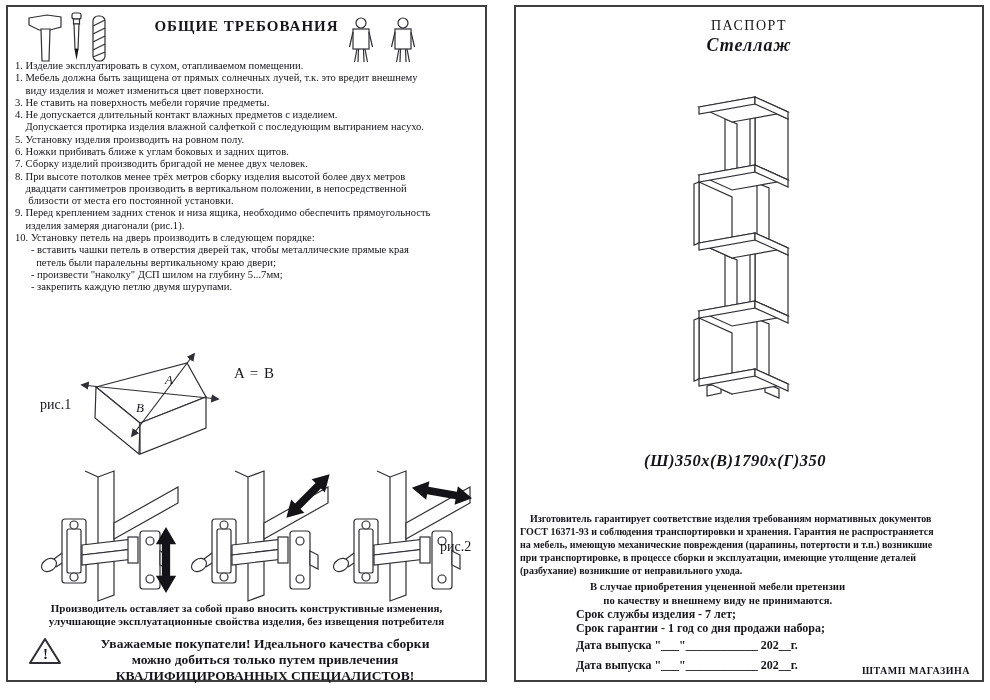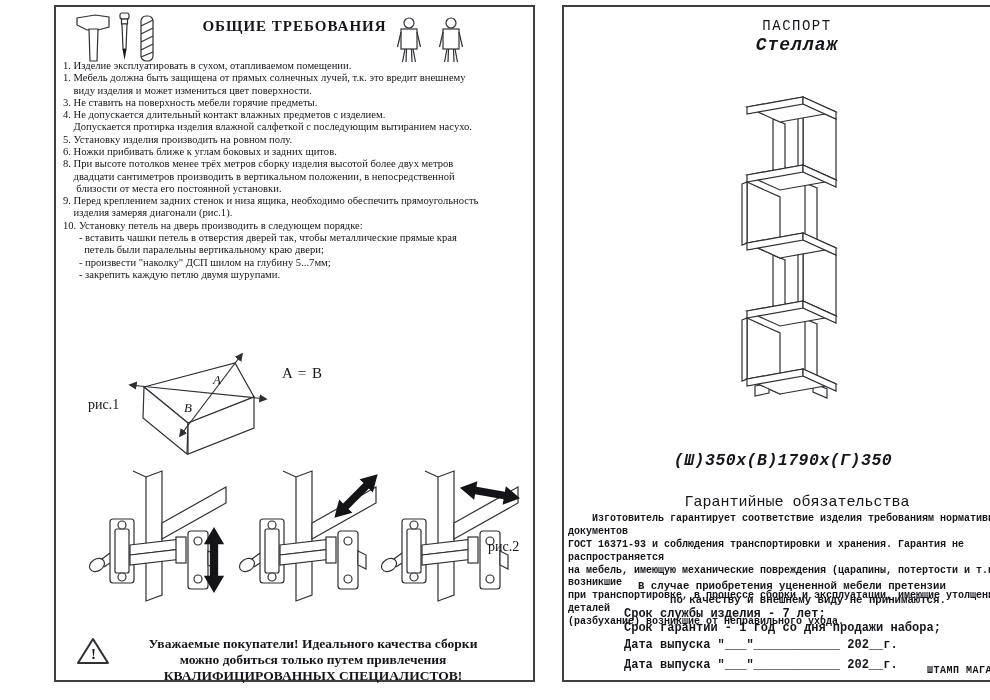--- a/index.html
+++ b/index.html
@@ -1,19 +1,19 @@
 <!DOCTYPE html>
 <html><head>
 <meta charset="utf-8">
 <style>
   html,body{margin:0;padding:0;background:#fff;}
   body{width:990px;height:700px;position:relative;font-family:"Liberation Serif",serif;color:#15151c;overflow:hidden;}
-  .panel{position:absolute;top:5px;height:677px;border:2px solid #3f3f3f;background:#fff;box-sizing:border-box;margin-left:48px;}
+  .panel{position:absolute;top:5px;height:677px;border:2px solid #3f3f3f;background:#fff;box-sizing:border-box;}
   #left-panel{left:6px;width:481px;}
-  #right-panel{left:514px;width:470px;font-family:Liberation Mono, monospace;}
+  #right-panel{left:514px;width:470px;}
   .abs{position:absolute;}
   .pre{white-space:pre-wrap;}
   .preline{white-space:pre-line;}
   .center{text-align:center;width:100%;left:0;}
   
   .l-title{top:11px;font-weight:bold;font-size:15px;letter-spacing:1px;}
   .req-list{left:7px;top:53px;width:468px;font-weight:normal;font-size:10.6px;line-height:1.16;}
   .fig-caption{font-size:14px;}
   .formula{font-size:15px;letter-spacing:1px;}
   .manufacturer-note{top:595px;font-weight:bold;font-size:11px;line-height:1.18;}
@@ -89,20 +89,21 @@
 
   <div class="abs req-list">
     <div class="pre">1. Изделие эксплуатировать в сухом, отапливаемом помещении.</div>
     <div class="pre">1. Мебель должна быть защищена от прямых солнечных лучей, т.к. это вредит внешнему
     виду изделия и может измениться цвет поверхности.</div>
     <div class="pre">3. Не ставить на поверхность мебели горячие предметы.</div>
     <div class="pre">4. Не допускается длительный контакт влажных предметов с изделием.
     Допускается протирка изделия влажной салфеткой с последующим вытиранием насухо.</div>
     <div class="pre">5. Установку изделия производить на ровном полу.</div>
     <div class="pre">6. Ножки прибивать ближе к углам боковых и задних щитов.</div>
+    <div class="pre">7. Сборку изделий производить бригадой не менее двух человек.</div>
     <div class="pre">8. При высоте потолков менее трёх метров сборку изделия высотой более двух метров
     двадцати сантиметров производить в вертикальном положении, в непосредственной
      близости от места его постоянной установки.</div>
     <div class="pre">9. Перед креплением задних стенок и низа ящика, необходимо обеспечить прямоугольность
     изделия замеряя диагонали (рис.1).</div>
     <div class="pre">10. Установку петель на дверь производить в следующем порядке:
       - вставить чашки петель в отверстия дверей так, чтобы металлические прямые края
         петель были паралельны вертикальному краю двери;
       - произвести "наколку" ДСП шилом на глубину 5...7мм;
       - закрепить каждую петлю двумя шурупами.</div>
@@ -156,20 +157,22 @@
       <use href="#hingeunit" x="158" y="0" class="lw"></use>
       <use href="#dblarrow" transform="translate(278,33) rotate(45) scale(0.85)" class="arr"></use>
     </g>
     <g>
       <use href="#hingeunit" x="300" y="0" class="lw"></use>
       <use href="#dblarrow" transform="translate(412,30) rotate(100) scale(0.85)" class="arr"></use>
     </g>
   </svg>
   <div class="abs fig-caption" style="left:432px;top:532px">рис.2</div>
 
+  <div class="abs center preline manufacturer-note">Производитель оставляет за собой право вносить конструктивные изменения,
+улучшающие эксплуатационные свойства изделия, без извещения потребителя</div>
 
   <div class="abs warn-row">
     <svg width="34" height="30" viewBox="0 0 34 30">
       <path d="M17,3 L32,27 L2,27 Z" fill="none" stroke="#2f2f35" stroke-width="2" stroke-linejoin="round"></path>
       <text x="15" y="23" style="font-weight:bold;font-size:15px">!</text>
     </svg>
     <div class="warn-text preline">Уважаемые покупатели! Идеального качества сборки
 можно добиться только путем привлечения
 КВАЛИФИЦИРОВАННЫХ СПЕЦИАЛИСТОВ!</div>
   </div>
@@ -228,21 +231,20 @@
       <polygon class="lw" points="128,90 161,105 161,112 128,97"></polygon>
     </g>
     <g>
       <polygon class="lw" points="72,32 128,22 161,37 105,47"></polygon>
       <polygon class="lw" points="72,32 128,22 128,29 72,39"></polygon>
       <polygon class="lw" points="128,22 161,37 161,44 128,29"></polygon>
     </g>
   </svg>
 
   <div class="abs center r-dims">(Ш)350х(В)1790х(Г)350</div>
-  <div class="abs center r-war-title">Гарантийные обязательства</div>
   <div class="abs pre r-war-text">    Изготовитель гарантирует соответствие изделия требованиям нормативных документов
 ГОСТ 16371-93 и соблюдения транспортировки и хранения. Гарантия не распространяется
 на мебель, имеющую механические повреждения (царапины, потертости и т.п.) возникшие
 при транспортировке, в процессе сборки и эксплуатации, имеющие утолщение деталей
 (разбухание) возникшие от неправильного ухода.</div>
   <div class="abs pre r-claims">В случае приобретения уцененной мебели претензии
      по качеству и внешнему виду не принимаются.</div>
   <div class="abs r-line" style="top:600px">Срок службы изделия - 7 лет;</div>
   <div class="abs r-line" style="top:614px">Срок гарантии - 1 год со дня продажи набора;</div>
   <div class="abs r-line" style="top:631px">Дата выпуска "___"____________ 202__г.</div>

